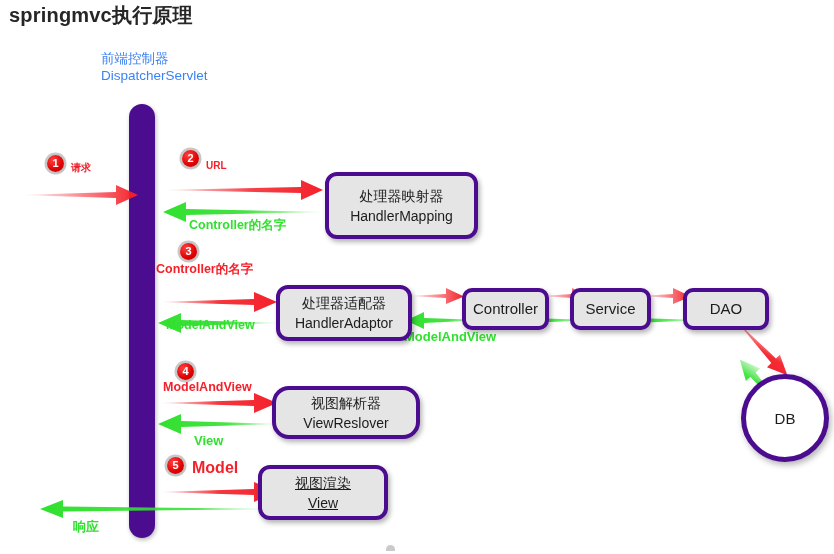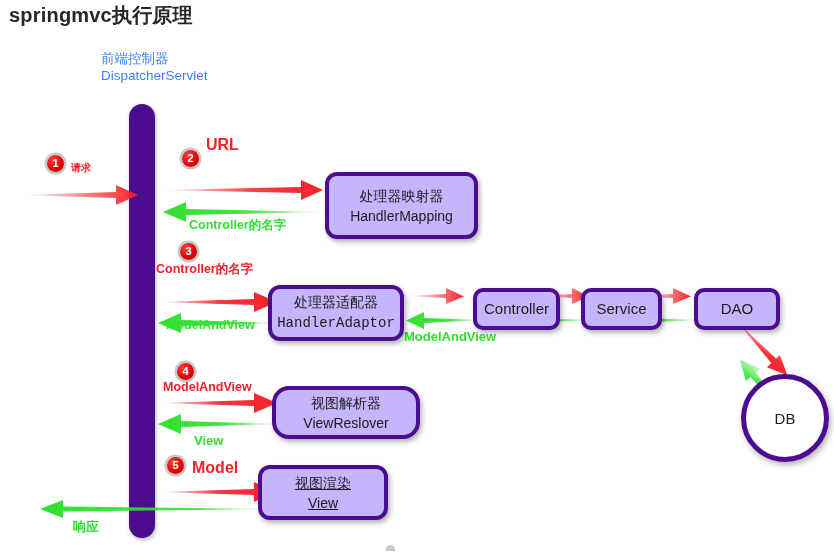--- a/index.html
+++ b/index.html
@@ -26,30 +26,30 @@
   
   .ds-bar{
     position:absolute;left:129px;top:104px;width:26px;height:434px;
     background:#4b0c8f;border-radius:13px;
     box-shadow:1px 2px 4px rgba(0,0,0,.28);
   }
 
   
   .node{
     position:absolute;box-sizing:border-box;
-    background:#c4b5fd;border:4px solid #4b0c8f;border-radius:12px;
+    background:#e5e5e5;border:4px solid #4b0c8f;border-radius:12px;
     display:flex;align-items:center;justify-content:center;
     text-align:center;line-height:20px;font-size:14px;color:#1c1c1c;
     box-shadow:2px 3px 5px rgba(0,0,0,.30);
     white-space:pre-line;
   }
-  .node.small{font-size:15px;border-width:4px;border-radius:10px;margin-left:11px;}
+  .node.small{font-size:15px;border-width:4px;border-radius:10px;}
 
   .node-hm   {left:325px;top:172px;width:153px;height:67px;}
-  .node-ha   {left:268px;top:285px;width:136px;height:56px;font-family:Liberation Mono, monospace;}
+  .node-ha   {left:276px;top:285px;width:136px;height:56px;}
   .node-ctrl {left:462px;top:288px;width:87px;height:42px;}
   .node-svc  {left:570px;top:288px;width:81px;height:42px;}
   .node-dao  {left:683px;top:288px;width:86px;height:42px;}
   .node-vr   {left:272px;top:386px;width:148px;height:53px;border-radius:17px;}
   .node-view {left:258px;top:465px;width:130px;height:55px;text-decoration:underline;}
 
   .node-db{
     position:absolute;left:741px;top:374px;width:88px;height:88px;
     box-sizing:border-box;background:#fff;border:5px solid #4b0c8f;
     border-radius:50%;display:flex;align-items:center;justify-content:center;
@@ -317,21 +317,21 @@
   </div>
 
   <div class="badge" style="left:47px;top:155px;">1</div>
   <div class="badge" style="left:182px;top:150px;">2</div>
   <div class="badge" style="left:180px;top:243px;">3</div>
   <div class="badge" style="left:177px;top:363px;">4</div>
   <div class="badge" style="left:167px;top:457px;">5</div>
 
   <div class="lbl red cn" style="left:71px;top:161px;font-size:10px;">请求</div>
 
-  <div class="lbl red" style="left:206px;top:136px;font-size:16px;">URL</div>
+  <div class="lbl red" style="left:206px;top:160px;font-size:10px;">URL</div>
 
   <div class="lbl green" style="left:189px;top:217px;font-size:12.5px;">Controller的名字</div>
 
   <div class="lbl red" style="left:156px;top:261px;font-size:12.5px;">Controller的名字</div>
 
   <div class="lbl green" style="left:166px;top:318px;font-size:12.5px;">ModelAndView</div>
 
   <div class="lbl green" style="left:404px;top:329px;font-size:13px;">ModelAndView</div>
 
   <div class="lbl red" style="left:163px;top:380px;font-size:12.5px;">ModelAndView</div>

